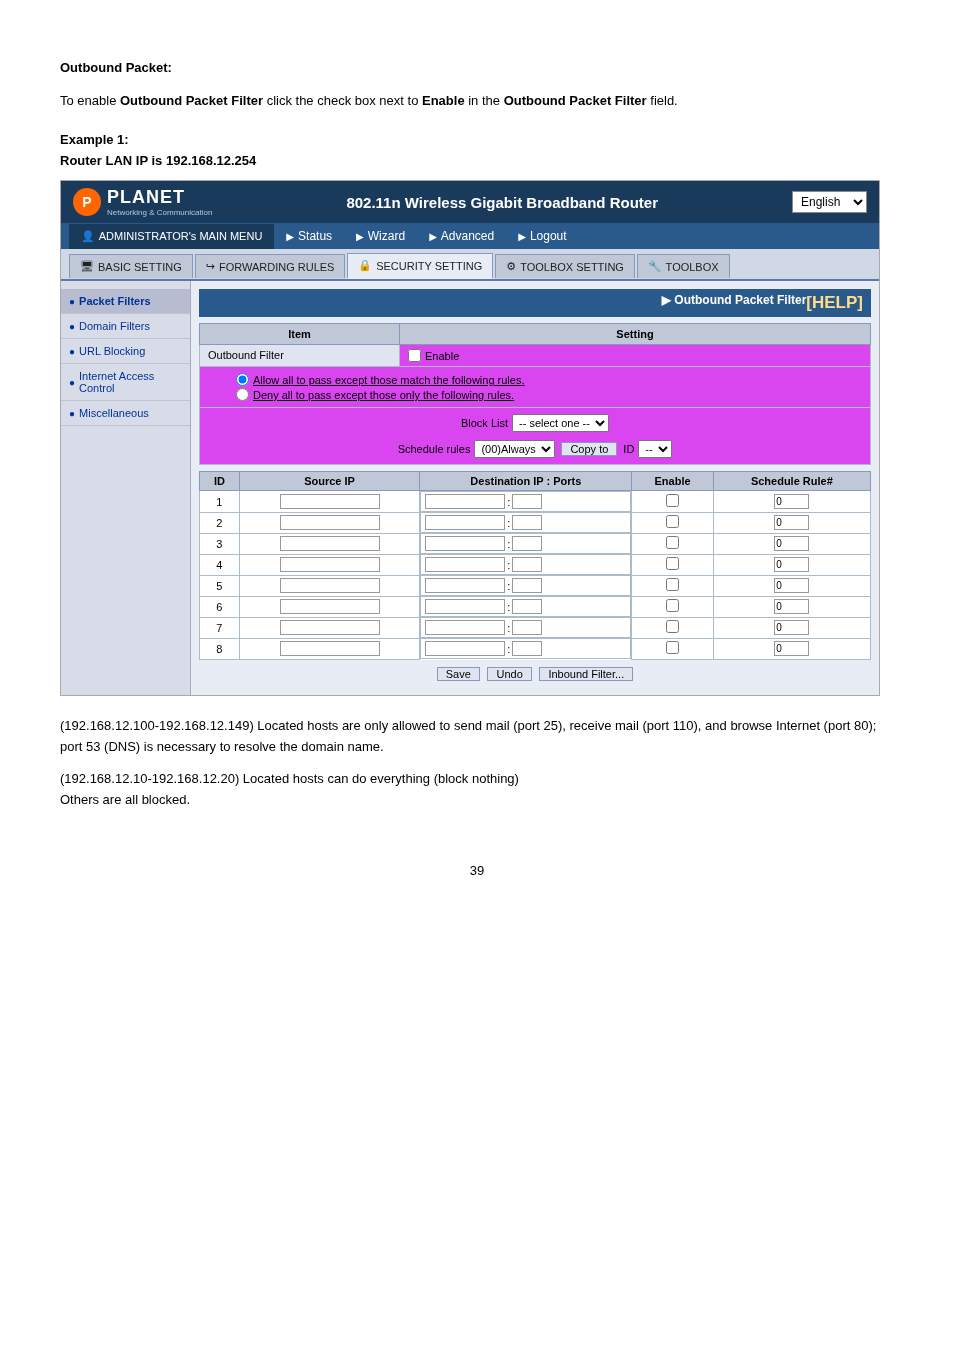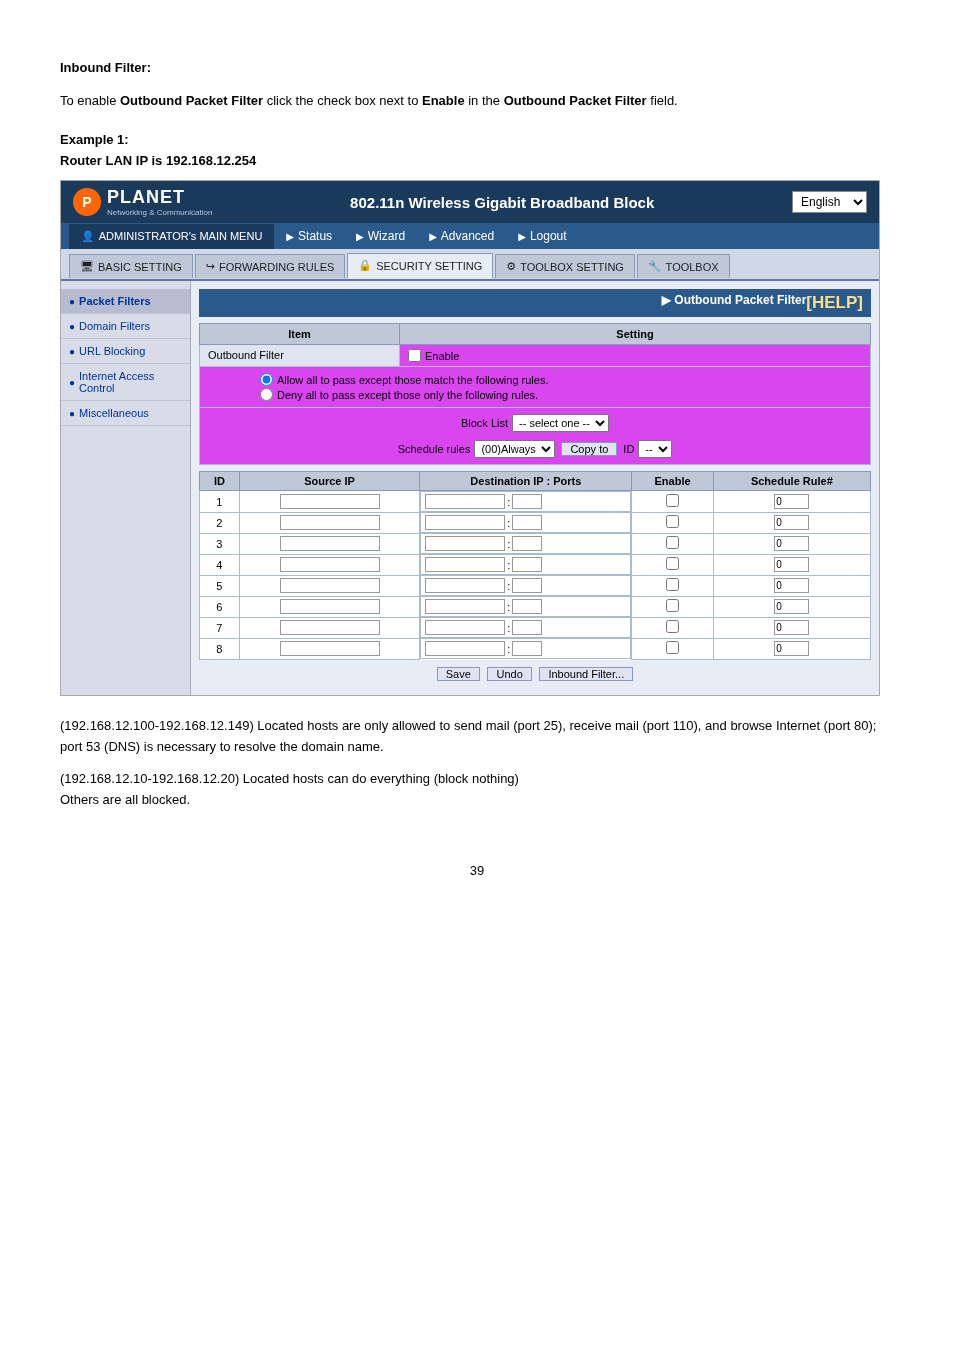--- a/index.html
+++ b/index.html
@@ -276,40 +276,40 @@
       color: #fff;
       font-weight: bold;
       font-size: 14px;
     }
   </style>
 </head>
 <body>
 
 <div class="page-container">
 
-  <div class="section-title">Inbound Filter:</div>
+  <div class="section-title">Outbound Packet:</div>
 
   <div class="intro-text">
     <span>To enable </span><strong>Outbound Packet Filter</strong><span> click the check box next to </span><strong>Enable</strong><span> in the </span><strong>Outbound Packet Filter</strong><span> field.</span>
   </div>
 
   <div class="example-label">Example 1:</div>
   <div class="example-ip">Router LAN IP is 192.168.12.254</div>
 
   <div class="router-ui">
 
     <div class="router-header">
       <div class="router-logo">
         <div class="planet-circle">P</div>
         <div>
           <span class="planet-logo-text">PLANET</span>
           <span class="planet-logo-sub">Networking &amp; Communication</span>
         </div>
       </div>
-      <div class="router-title">802.11n Wireless Gigabit Broadband Block</div>
+      <div class="router-title">802.11n Wireless Gigabit Broadband Router</div>
       <select class="lang-select">
         <option>English</option>
         <option>Chinese</option>
       </select>
     </div>
 
     <div class="router-nav">
       <div class="nav-item admin">
         <span>👤</span>
         <span>ADMINISTRATOR's MAIN MENU</span>
@@ -401,21 +401,21 @@
             <tr>
               <td class="label-cell">Outbound Filter</td>
               <td>
                 <label style="display:flex;align-items:center;gap:4px;font-size:11px;">
                   <input type="checkbox" style="">
                   <span>Enable</span>
                 </label>
               </td>
             </tr>
             <tr>
-              <td colspan="2" style="padding: 4px 60px;">
+              <td colspan="2" style="padding: 4px 36px; text-decoration: underline;">
                 <div class="radio-option">
                   <input type="radio" name="filter_type" checked="" style="">
                   <span>Allow all to pass except those match the following rules.</span>
                 </div>
                 <div class="radio-option">
                   <input type="radio" name="filter_type" style="">
                   <span>Deny all to pass except those only the following rules.</span>
                 </div>
               </td>
             </tr>

